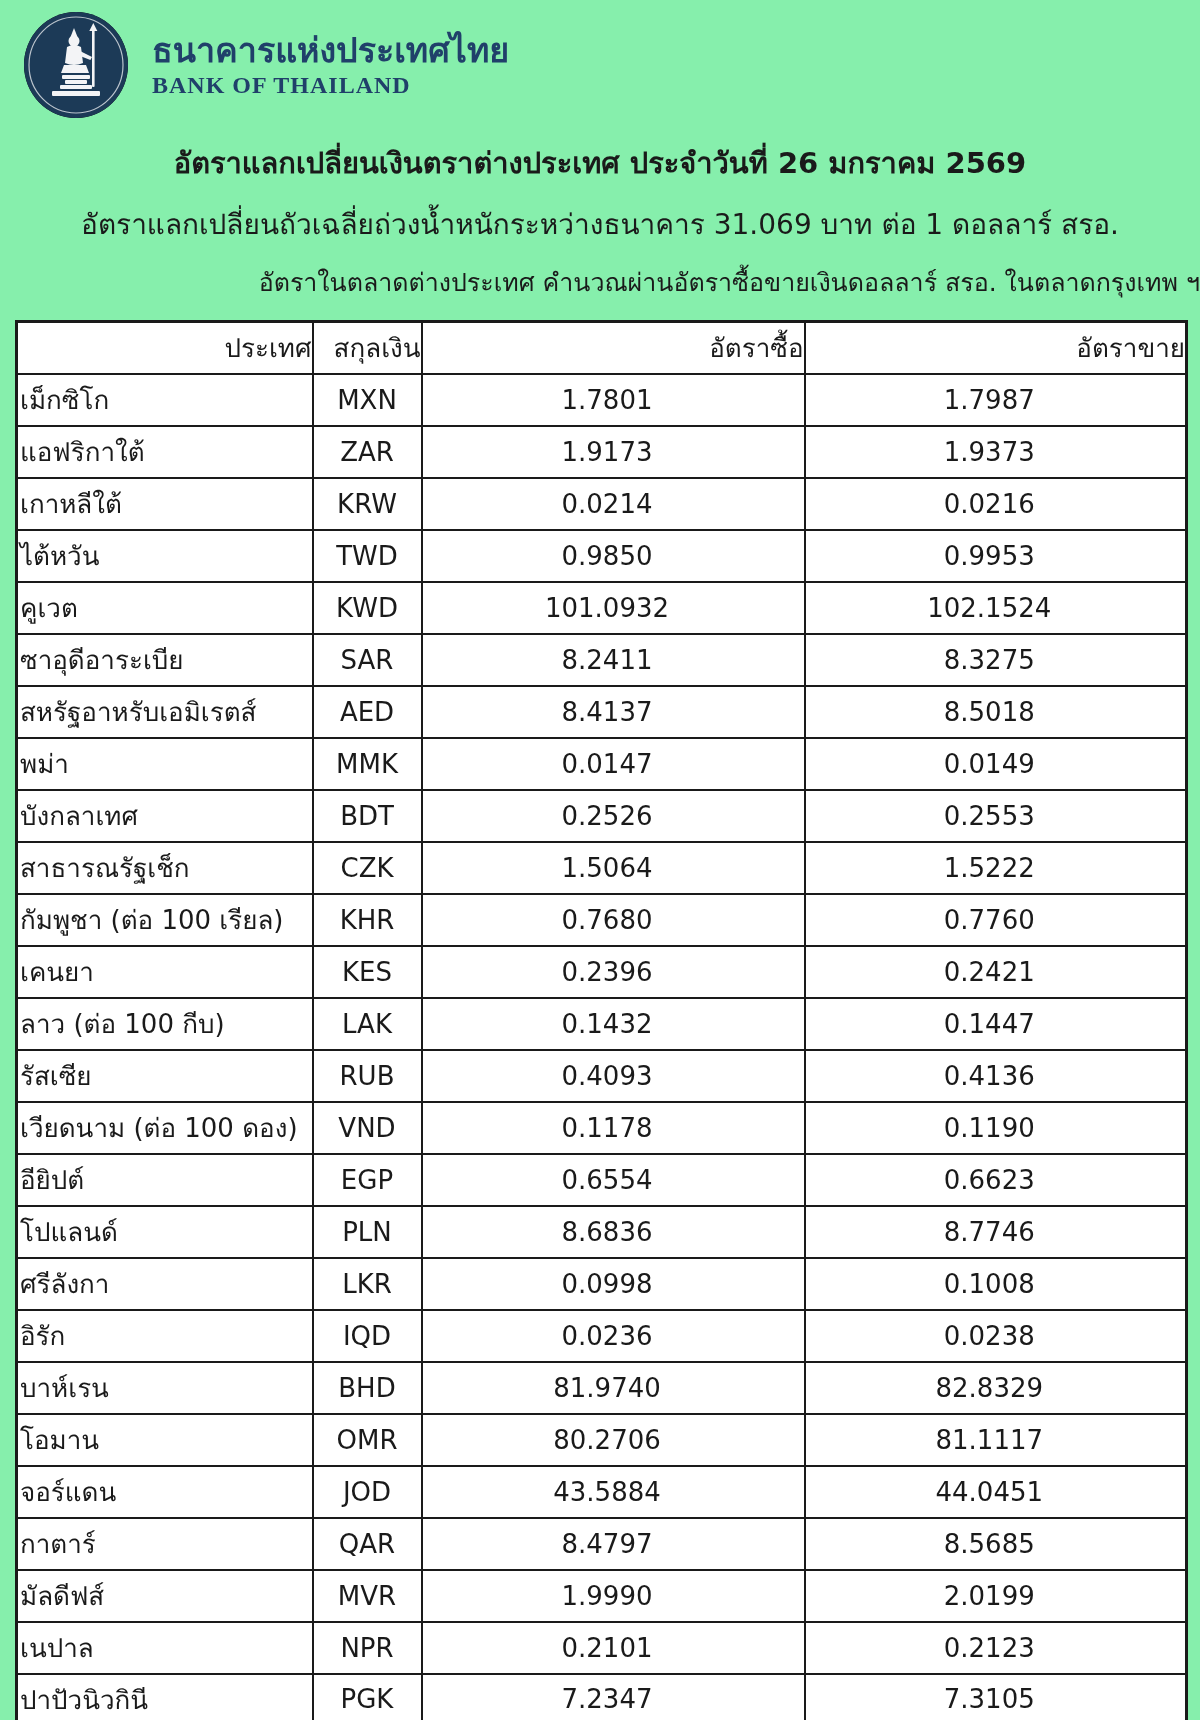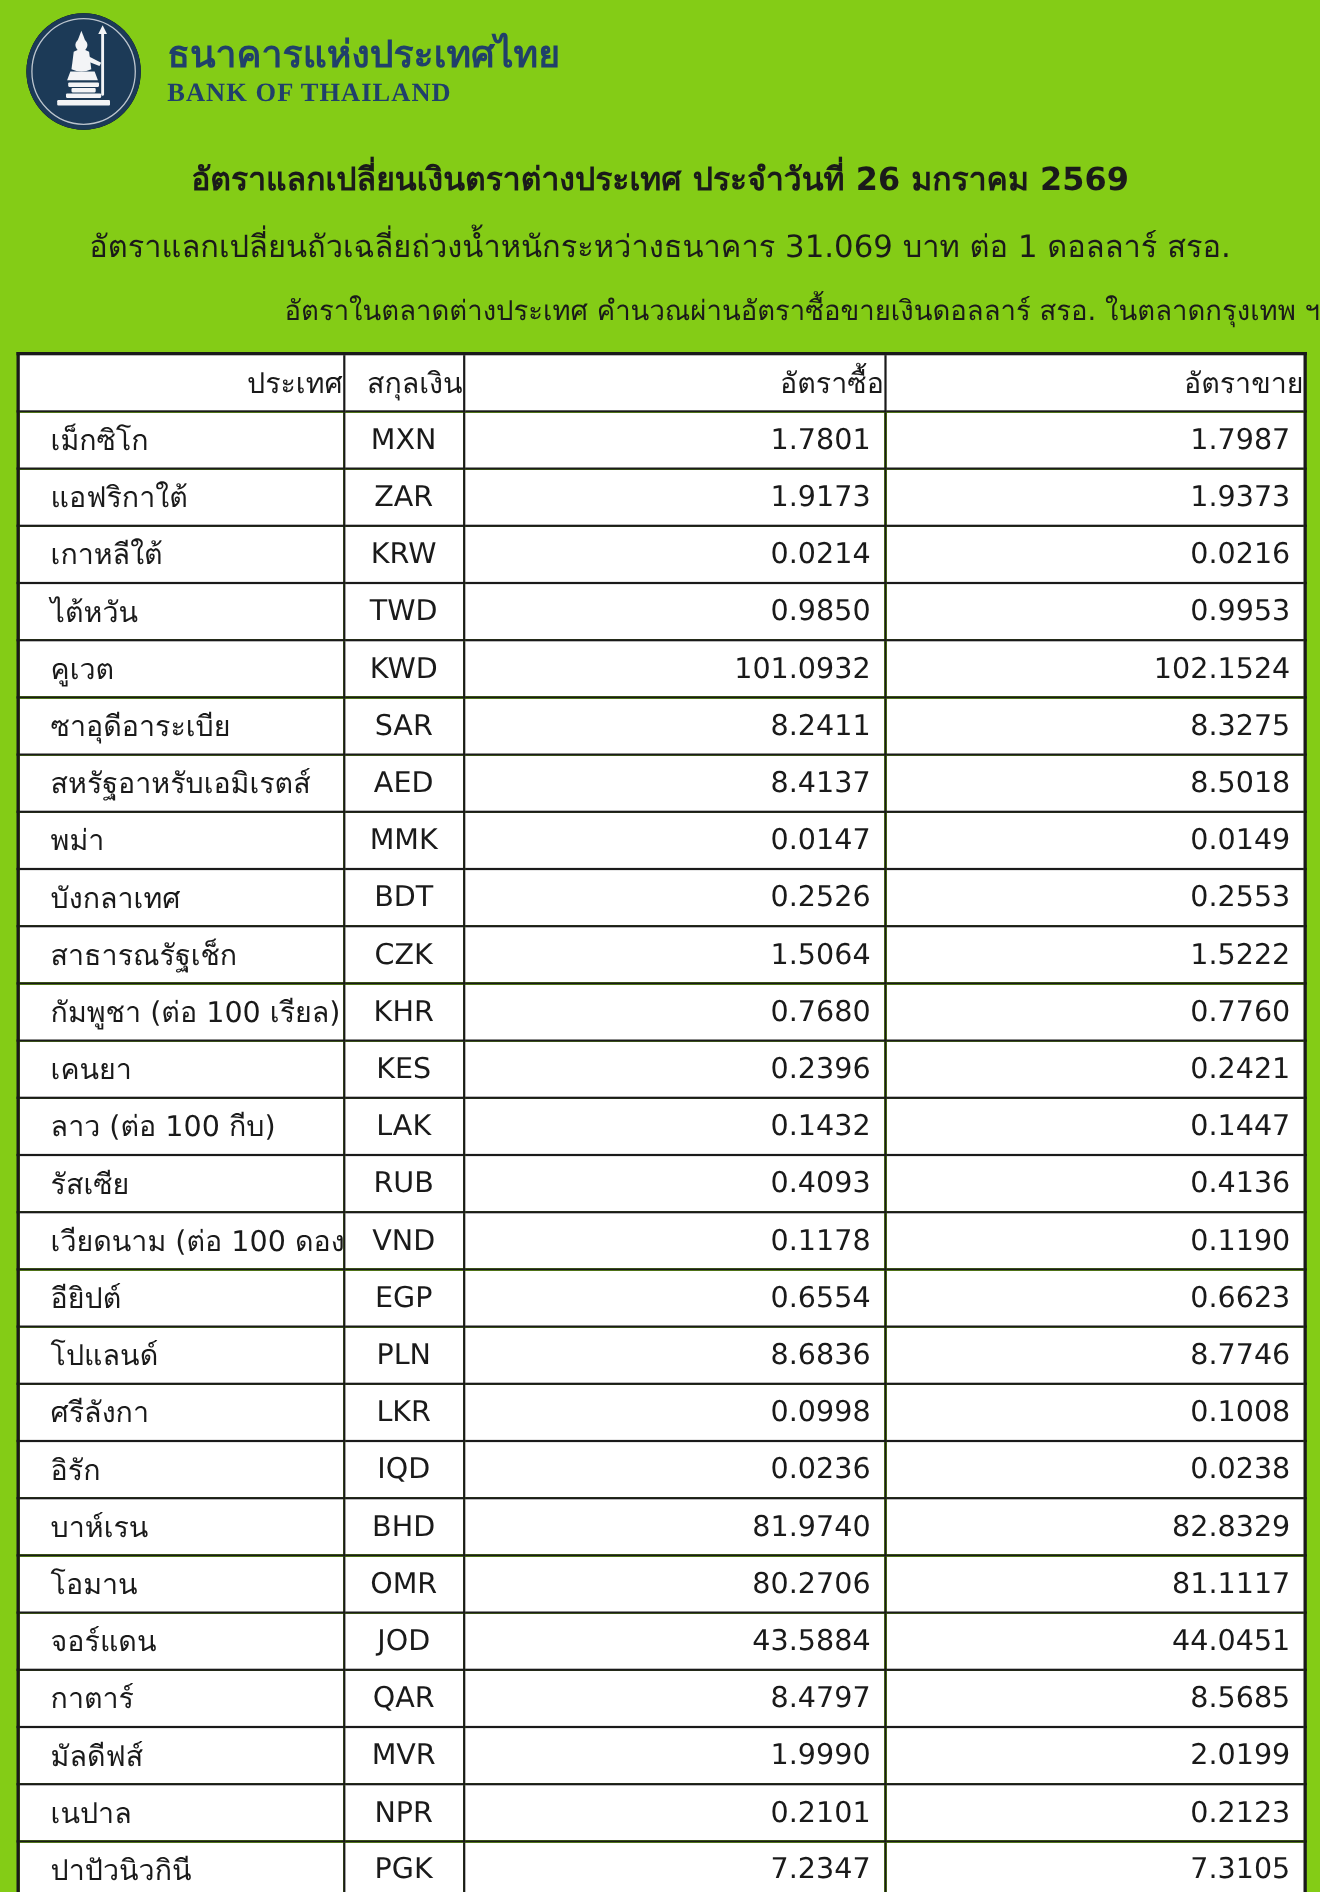--- a/index.html
+++ b/index.html
@@ -5,21 +5,21 @@
   * { margin: 0; padding: 0; box-sizing: border-box; }
   html, body {
     width: 1200px;
     background: #ffffff;
     font-family: "DejaVu Sans", "Liberation Sans", sans-serif;
     color: #1a1a1a;
   }
   .page {
     width: 1200px;
     height: 1720px;
-    background: #84cc16;
+    background: #86efac;
     overflow: hidden;
   }
 
   
   .bank-header {
     display: flex;
     align-items: center;
     gap: 22px;
     padding: 8px 0 0 22px;
     height: 122px;
@@ -87,23 +87,23 @@
     font-weight: 400;
     height: 52px;
     background: #ffffff;
     white-space: nowrap;
     overflow: hidden;
   }
   col.c-country  { width: 296px; }
   col.c-currency { width: 109px; }
   col.c-buy      { width: 383px; }
   col.c-sell     { width: 382px; }
-  td.country  { text-align: left;  padding-left: 28px; }
+  td.country  { text-align: left;  padding-left: 2px; }
   td.currency { text-align: center; }
-  td.rate     { text-align: right; padding-right: 12px; }
+  td.rate     { text-align: center; padding-right: 12px; }
 </style>
 </head>
 <body>
 
 <div class="page">
 
   <div class="bank-header">
     <div class="logo-wrap">
       <svg viewBox="0 0 108 108" width="108" height="108" aria-hidden="true">
 

